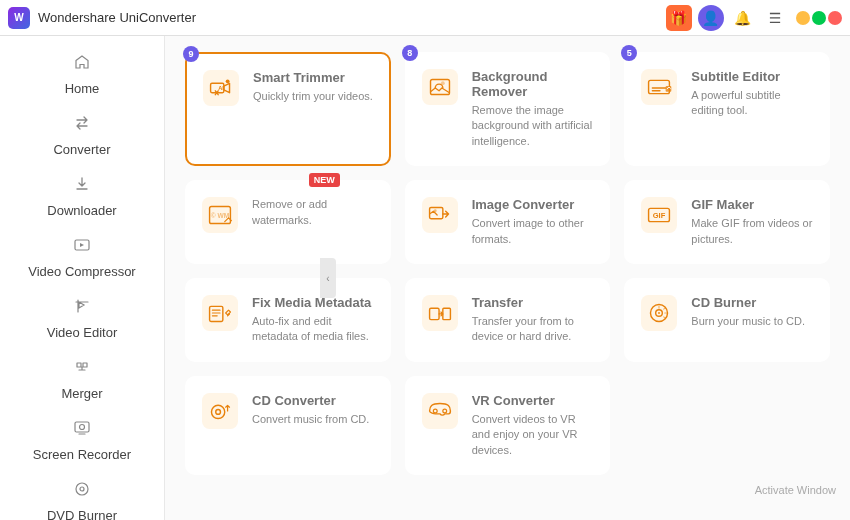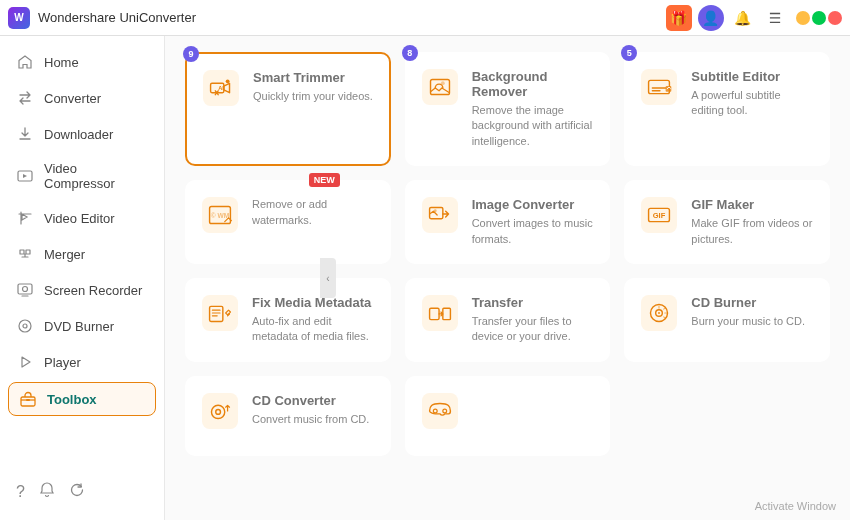--- a/index.html
+++ b/index.html
@@ -73,20 +73,21 @@
     }
     .sidebar-item {
       display: flex;
       align-items: center;
       padding: 9px 16px;
       cursor: pointer;
       font-size: 13px;
       color: #444;
       gap: 10px;
       border-radius: 0;
+      flex-direction: column;
     }
     .sidebar-item.active {
       background: #fff8f0;
       color: #e8820c;
       border: 1.5px solid #e8820c;
       border-radius: 8px;
       margin: 2px 8px;
       padding: 7px 10px;
     }
     .sidebar-item .si-icon {
@@ -196,21 +197,21 @@
       background: #e84343;
       color: white;
       font-size: 9px;
       padding: 2px 5px;
       border-radius: 3px;
       font-weight: bold;
     }
 
     .activate-text {
       position: absolute;
-      bottom: 8px;
+      bottom: 24px;
       right: 14px;
       font-size: 11px;
       color: #aaa;
     }
   </style>
 </head>
 <body>
 
 <div class="title-bar">
   <div class="title-bar-logo">W</div>
@@ -425,21 +426,21 @@
           <svg width="38" height="38" viewBox="0 0 38 38" fill="none">
             <rect width="38" height="38" rx="8" fill="#fff5e6"></rect>
             <rect x="8" y="11" width="14" height="12" rx="1.5" stroke="#e8820c" stroke-width="1.5"></rect>
             <path d="M8 18l4-3 4 4" stroke="#e8820c" stroke-width="1.3" stroke-linecap="round" stroke-linejoin="round"></path>
             <circle cx="14" cy="14.5" r="1.5" fill="#e8820c" opacity="0.5"></circle>
             <path d="M25 15l3 3-3 3M28 18h-6" stroke="#e8820c" stroke-width="1.5" stroke-linecap="round" stroke-linejoin="round"></path>
           </svg>
         </div>
         <div class="tool-card-text">
           <div class="tool-card-title">Image Converter</div>
-          <div class="tool-card-desc">Convert images to music formats.</div>
+          <div class="tool-card-desc">Convert image to other formats.</div>
         </div>
       </div>
 
       <div class="tool-card">
         <div class="tool-card-icon">
           <svg width="38" height="38" viewBox="0 0 38 38" fill="none">
             <rect width="38" height="38" rx="8" fill="#fff5e6"></rect>
             <rect x="8" y="12" width="22" height="14" rx="2" stroke="#e8820c" stroke-width="1.5"></rect>
             <text x="19" y="22" font-size="8" fill="#e8820c" font-weight="bold" text-anchor="middle">GIF</text>
           </svg>
@@ -469,21 +470,21 @@
         <div class="tool-card-icon">
           <svg width="38" height="38" viewBox="0 0 38 38" fill="none">
             <rect width="38" height="38" rx="8" fill="#fff5e6"></rect>
             <rect x="8" y="14" width="10" height="12" rx="1.5" stroke="#e8820c" stroke-width="1.5"></rect>
             <rect x="22" y="14" width="8" height="12" rx="1" stroke="#e8820c" stroke-width="1.5"></rect>
             <path d="M18 20h4M20 18l2 2-2 2" stroke="#e8820c" stroke-width="1.3" stroke-linecap="round" stroke-linejoin="round"></path>
           </svg>
         </div>
         <div class="tool-card-text">
           <div class="tool-card-title">Transfer</div>
-          <div class="tool-card-desc">Transfer your files to device or your drive.</div>
+          <div class="tool-card-desc">Transfer your from to device or hard drive.</div>
         </div>
       </div>
 
       <div class="tool-card">
         <div class="tool-card-icon">
           <svg width="38" height="38" viewBox="0 0 38 38" fill="none">
             <rect width="38" height="38" rx="8" fill="#fff5e6"></rect>
             <circle cx="19" cy="19" r="9" stroke="#e8820c" stroke-width="1.5"></circle>
             <circle cx="19" cy="19" r="3.5" stroke="#e8820c" stroke-width="1.5"></circle>
             <circle cx="19" cy="19" r="1" fill="#e8820c"></circle>
@@ -513,19 +514,23 @@
 
       <div class="tool-card">
         <div class="tool-card-icon">
           <svg width="38" height="38" viewBox="0 0 38 38" fill="none">
             <rect width="38" height="38" rx="8" fill="#fff5e6"></rect>
             <path d="M8 19c0-5 2-8 11-8s11 3 11 8c0 2-1 3-2 3h-4a3 3 0 0 1-5 0h-5c-1 0-6-1-6-3z" stroke="#e8820c" stroke-width="1.5"></path>
             <circle cx="14" cy="19" r="2" stroke="#e8820c" stroke-width="1.3"></circle>
             <circle cx="24" cy="19" r="2" stroke="#e8820c" stroke-width="1.3"></circle>
           </svg>
         </div>
+        <div class="tool-card-text">
+          <div class="tool-card-title">VR Converter</div>
+          <div class="tool-card-desc">Convert videos to VR and enjoy on your VR devices.</div>
+        </div>
       </div>
 
     </div>
 
     <div class="activate-text">Activate Window</div>
   </div>
 </div>
 
 </body></html>

